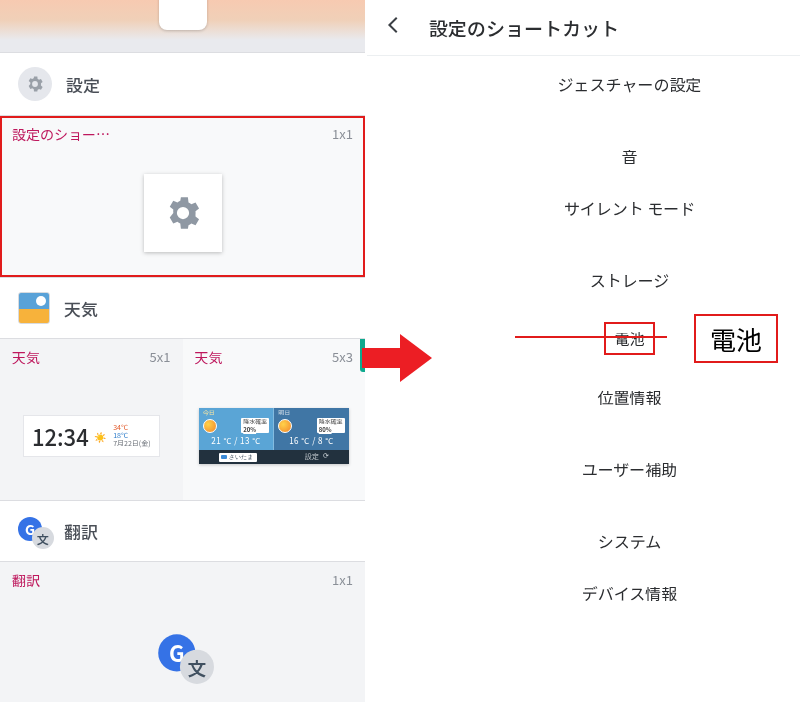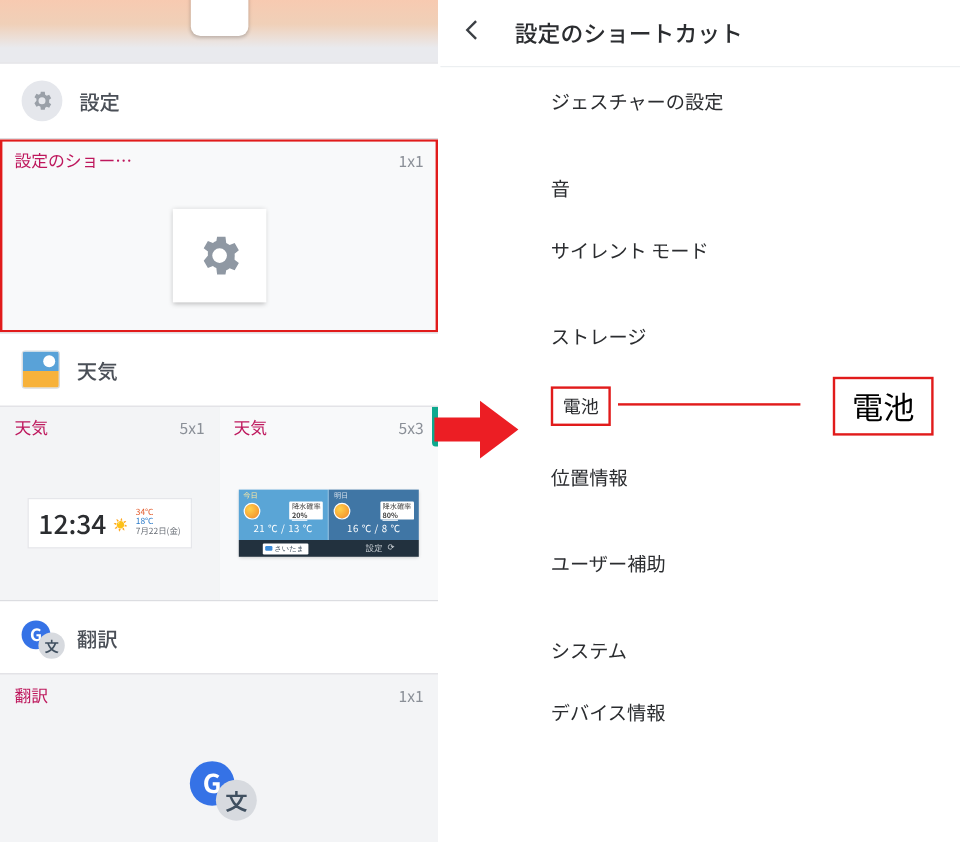--- a/index.html
+++ b/index.html
@@ -221,20 +221,21 @@
     z-index: 20;
   }
 
   
   .right {
     flex: 1;
     height: 702px;
     background: #fff;
     position: relative;
     border-left: 2px solid #fff;
+    text-align: center;
   }
   .r-header {
     display: flex;
     align-items: center;
     gap: 24px;
     height: 56px;
     padding: 0 16px;
     border-bottom: 1px solid #eceff1;
   }
   .r-title {

